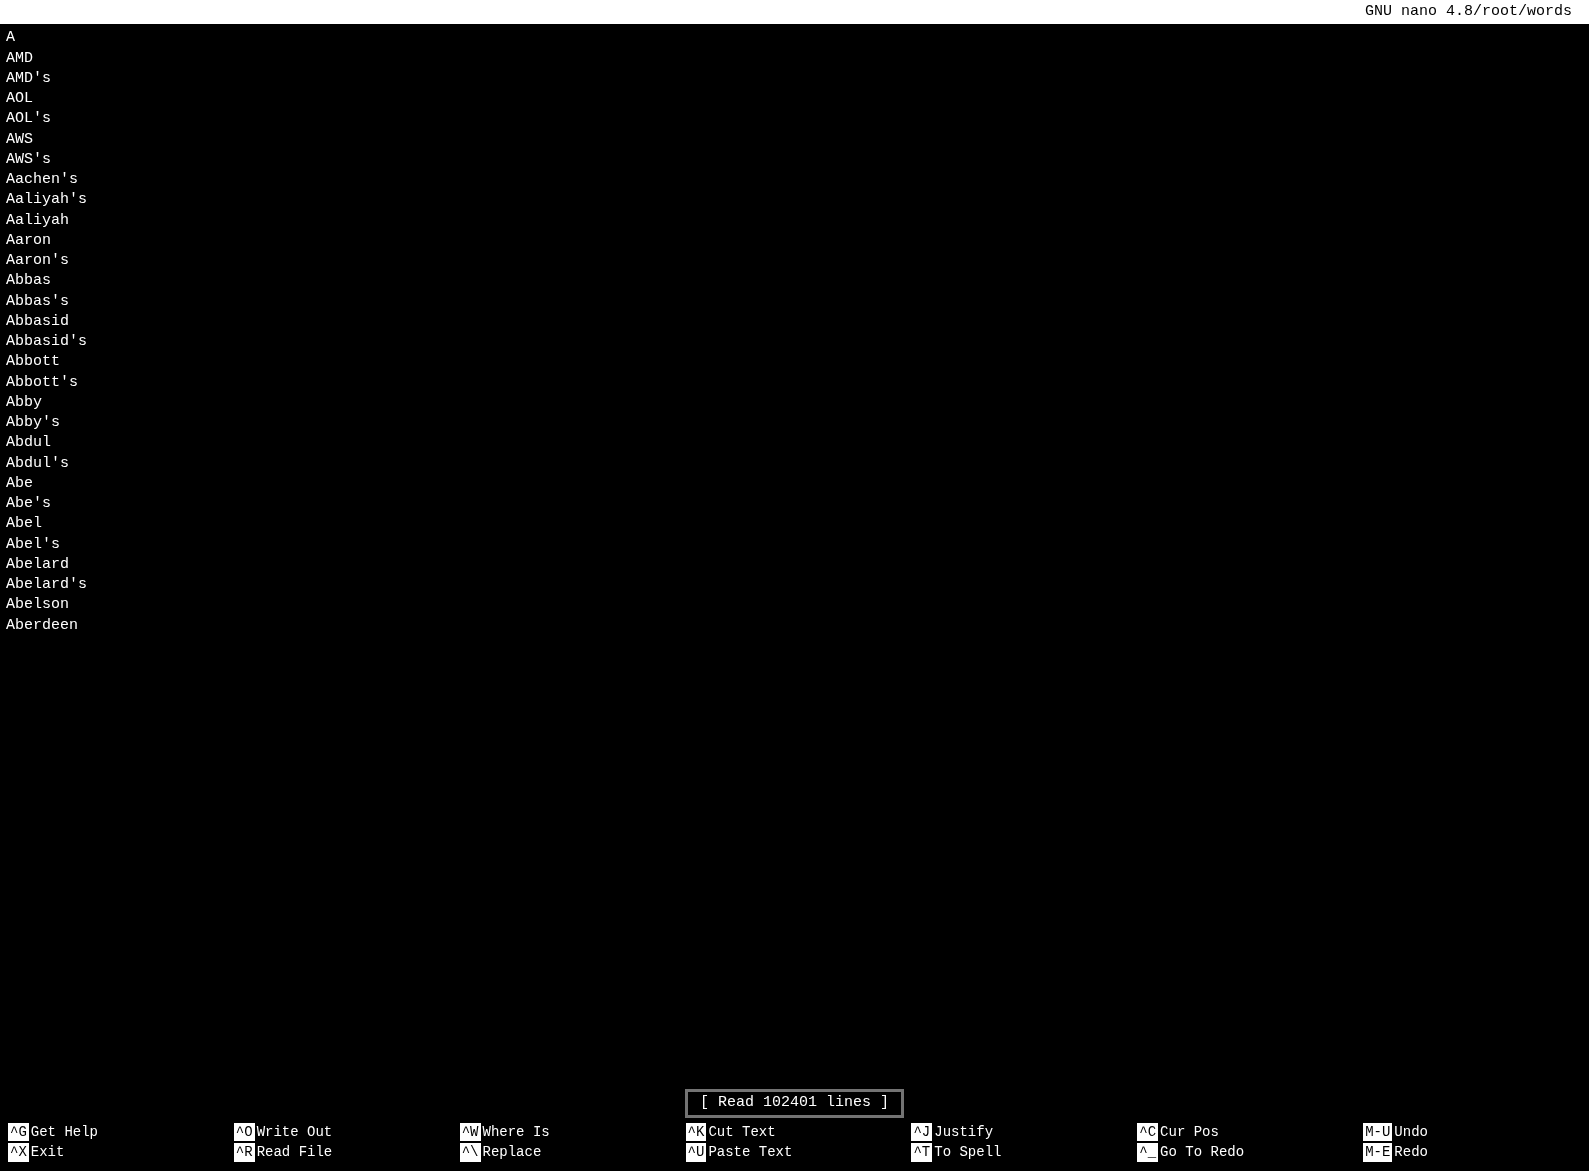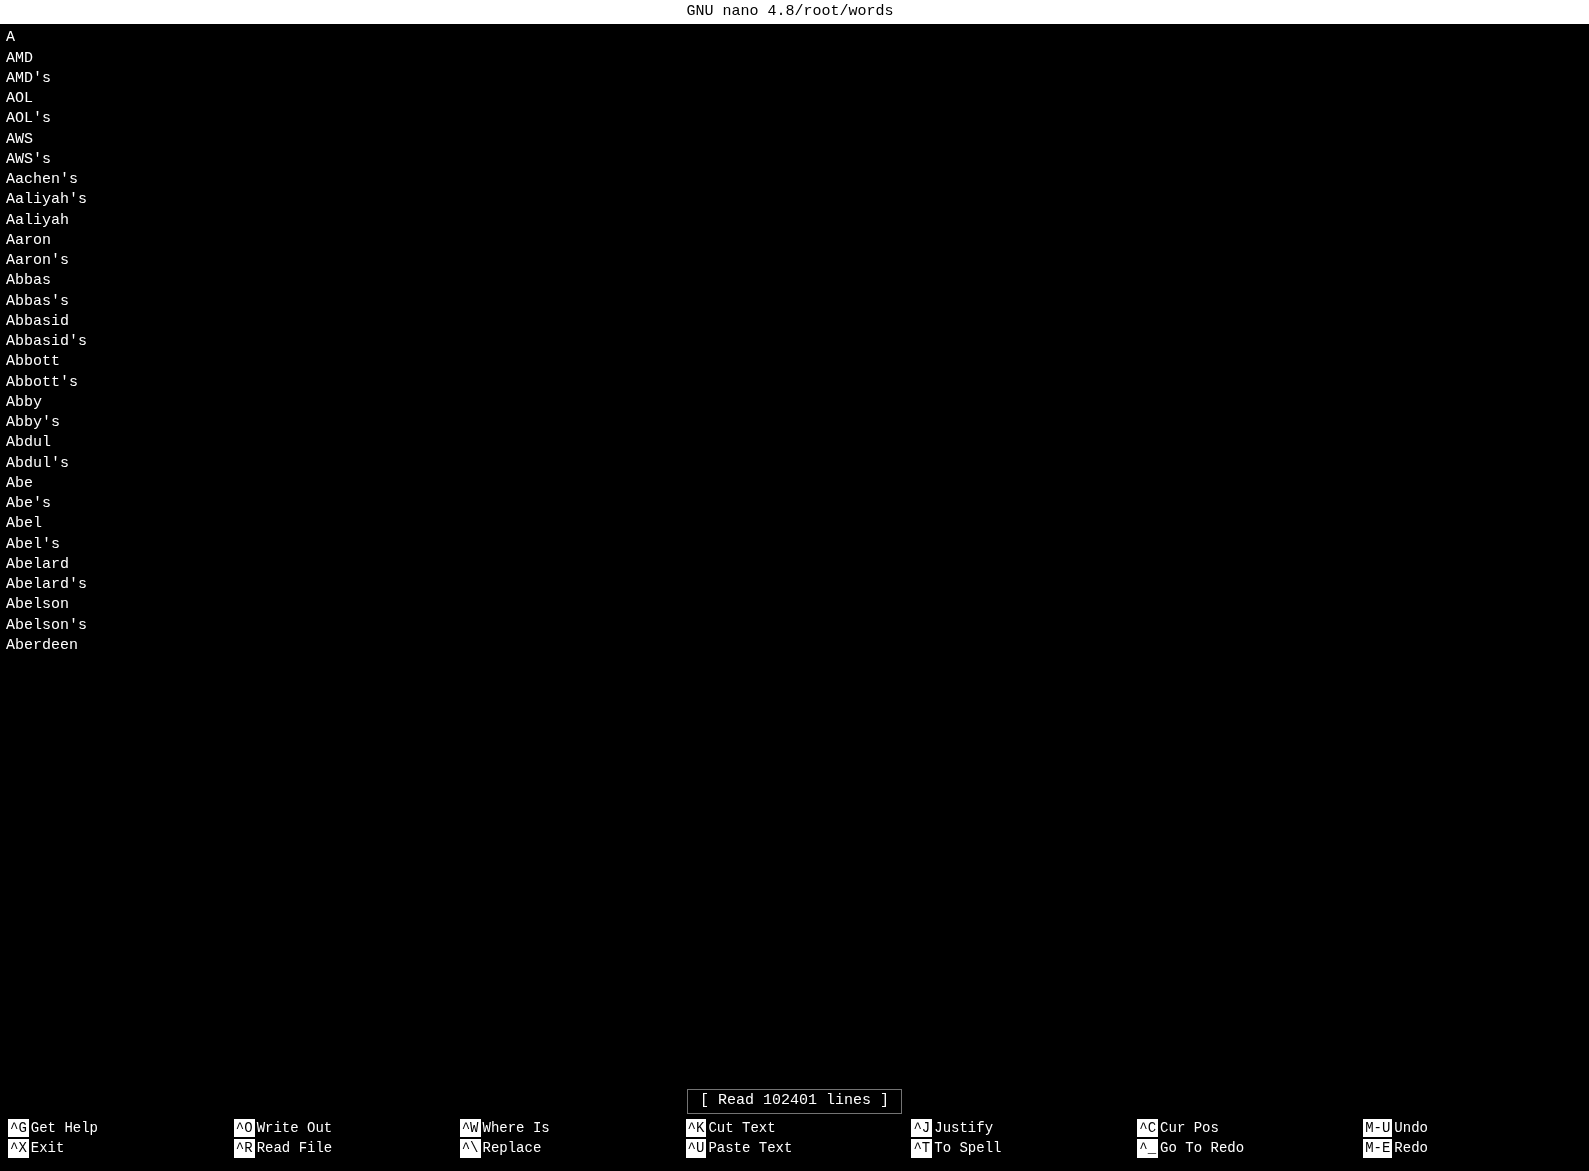--- a/index.html
+++ b/index.html
@@ -14,21 +14,21 @@
       font-family: 'Courier New', Courier, monospace;
       font-size: 15px;
       line-height: 1.35;
       width: 1589px;
       height: 1171px;
       overflow: hidden;
     }
 
     #title-bar {
       display: flex;
-      justify-content: center;
+      justify-content: flex-end;
       background: #fff;
       color: #000;
       padding: 2px 8px;
       font-family: 'Courier New', Courier, monospace;
       font-size: 15px;
     }
 
     #editor-area {
       background: #000;
       color: #fff;
@@ -47,21 +47,21 @@
     #status-bar {
       display: flex;
       justify-content: center;
       align-items: center;
       background: #000;
       color: #fff;
       padding: 2px 0;
     }
 
     #status-message {
-      border: 1px solid #737373;
+      border: 3px solid #737373;
       padding: 1px 12px;
       font-family: 'Courier New', Courier, monospace;
       font-size: 15px;
     }
 
     #shortcut-bar {
       background: #000;
       color: #fff;
       display: grid;
       grid-template-columns: repeat(6, 1fr);
@@ -129,21 +129,20 @@
     <div class="line">Abby's</div>
     <div class="line">Abdul</div>
     <div class="line">Abdul's</div>
     <div class="line">Abe</div>
     <div class="line">Abe's</div>
     <div class="line">Abel</div>
     <div class="line">Abel's</div>
     <div class="line">Abelard</div>
     <div class="line">Abelard's</div>
     <div class="line">Abelson</div>
-    <div class="line">Abelson's</div>
     <div class="line">Aberdeen</div>
   </div>
 
 <div id="status-bar">
   <span id="status-message">[ Read 102401 lines ]</span>
 </div>
 
 <div id="shortcut-bar" style="grid-template-columns: repeat(7, 1fr);">
 <div class="shortcut-item">
       <span class="shortcut-key">^G</span>

